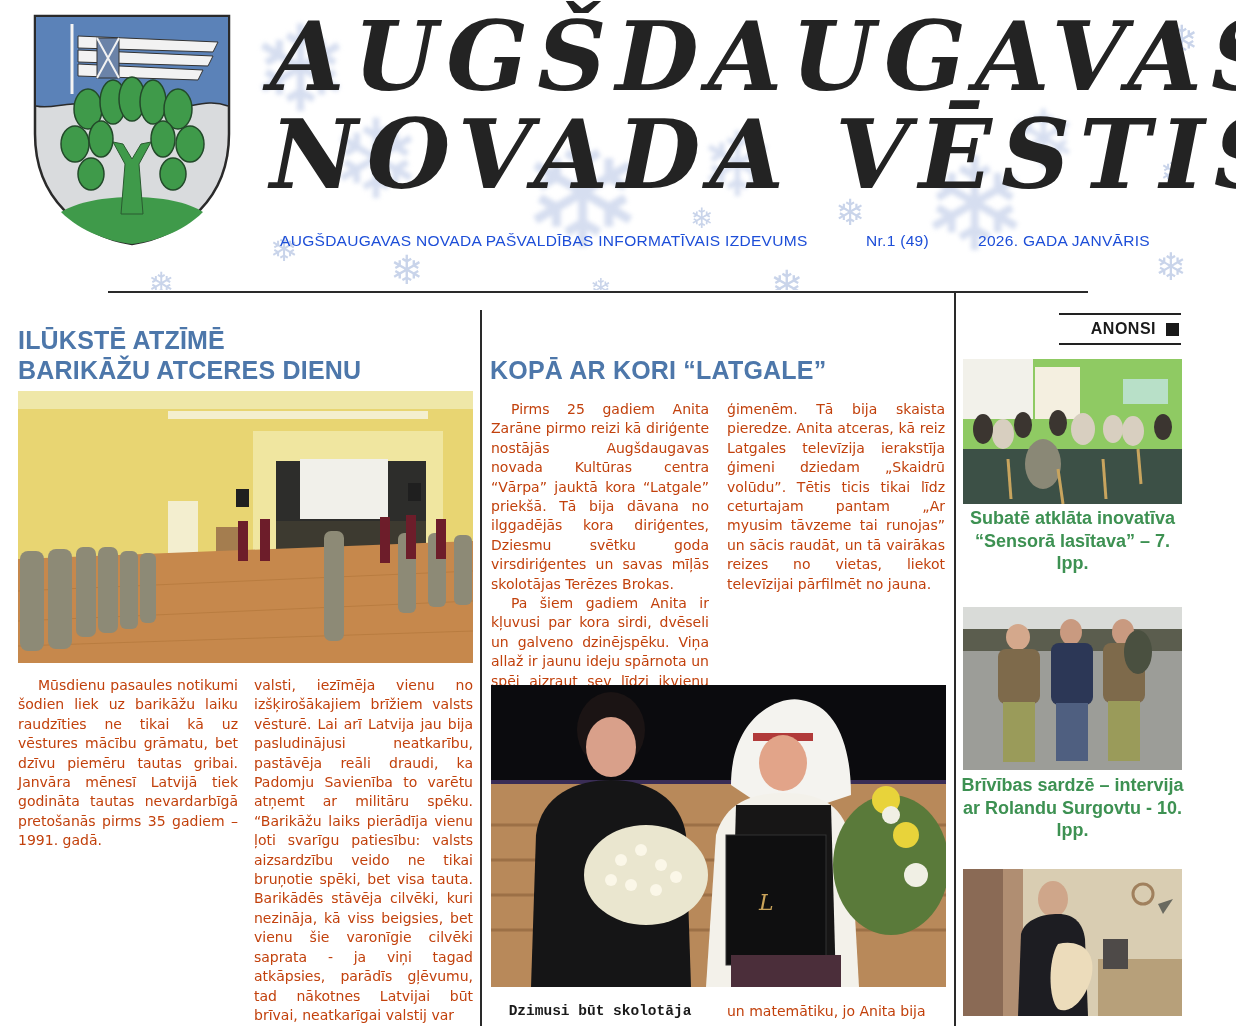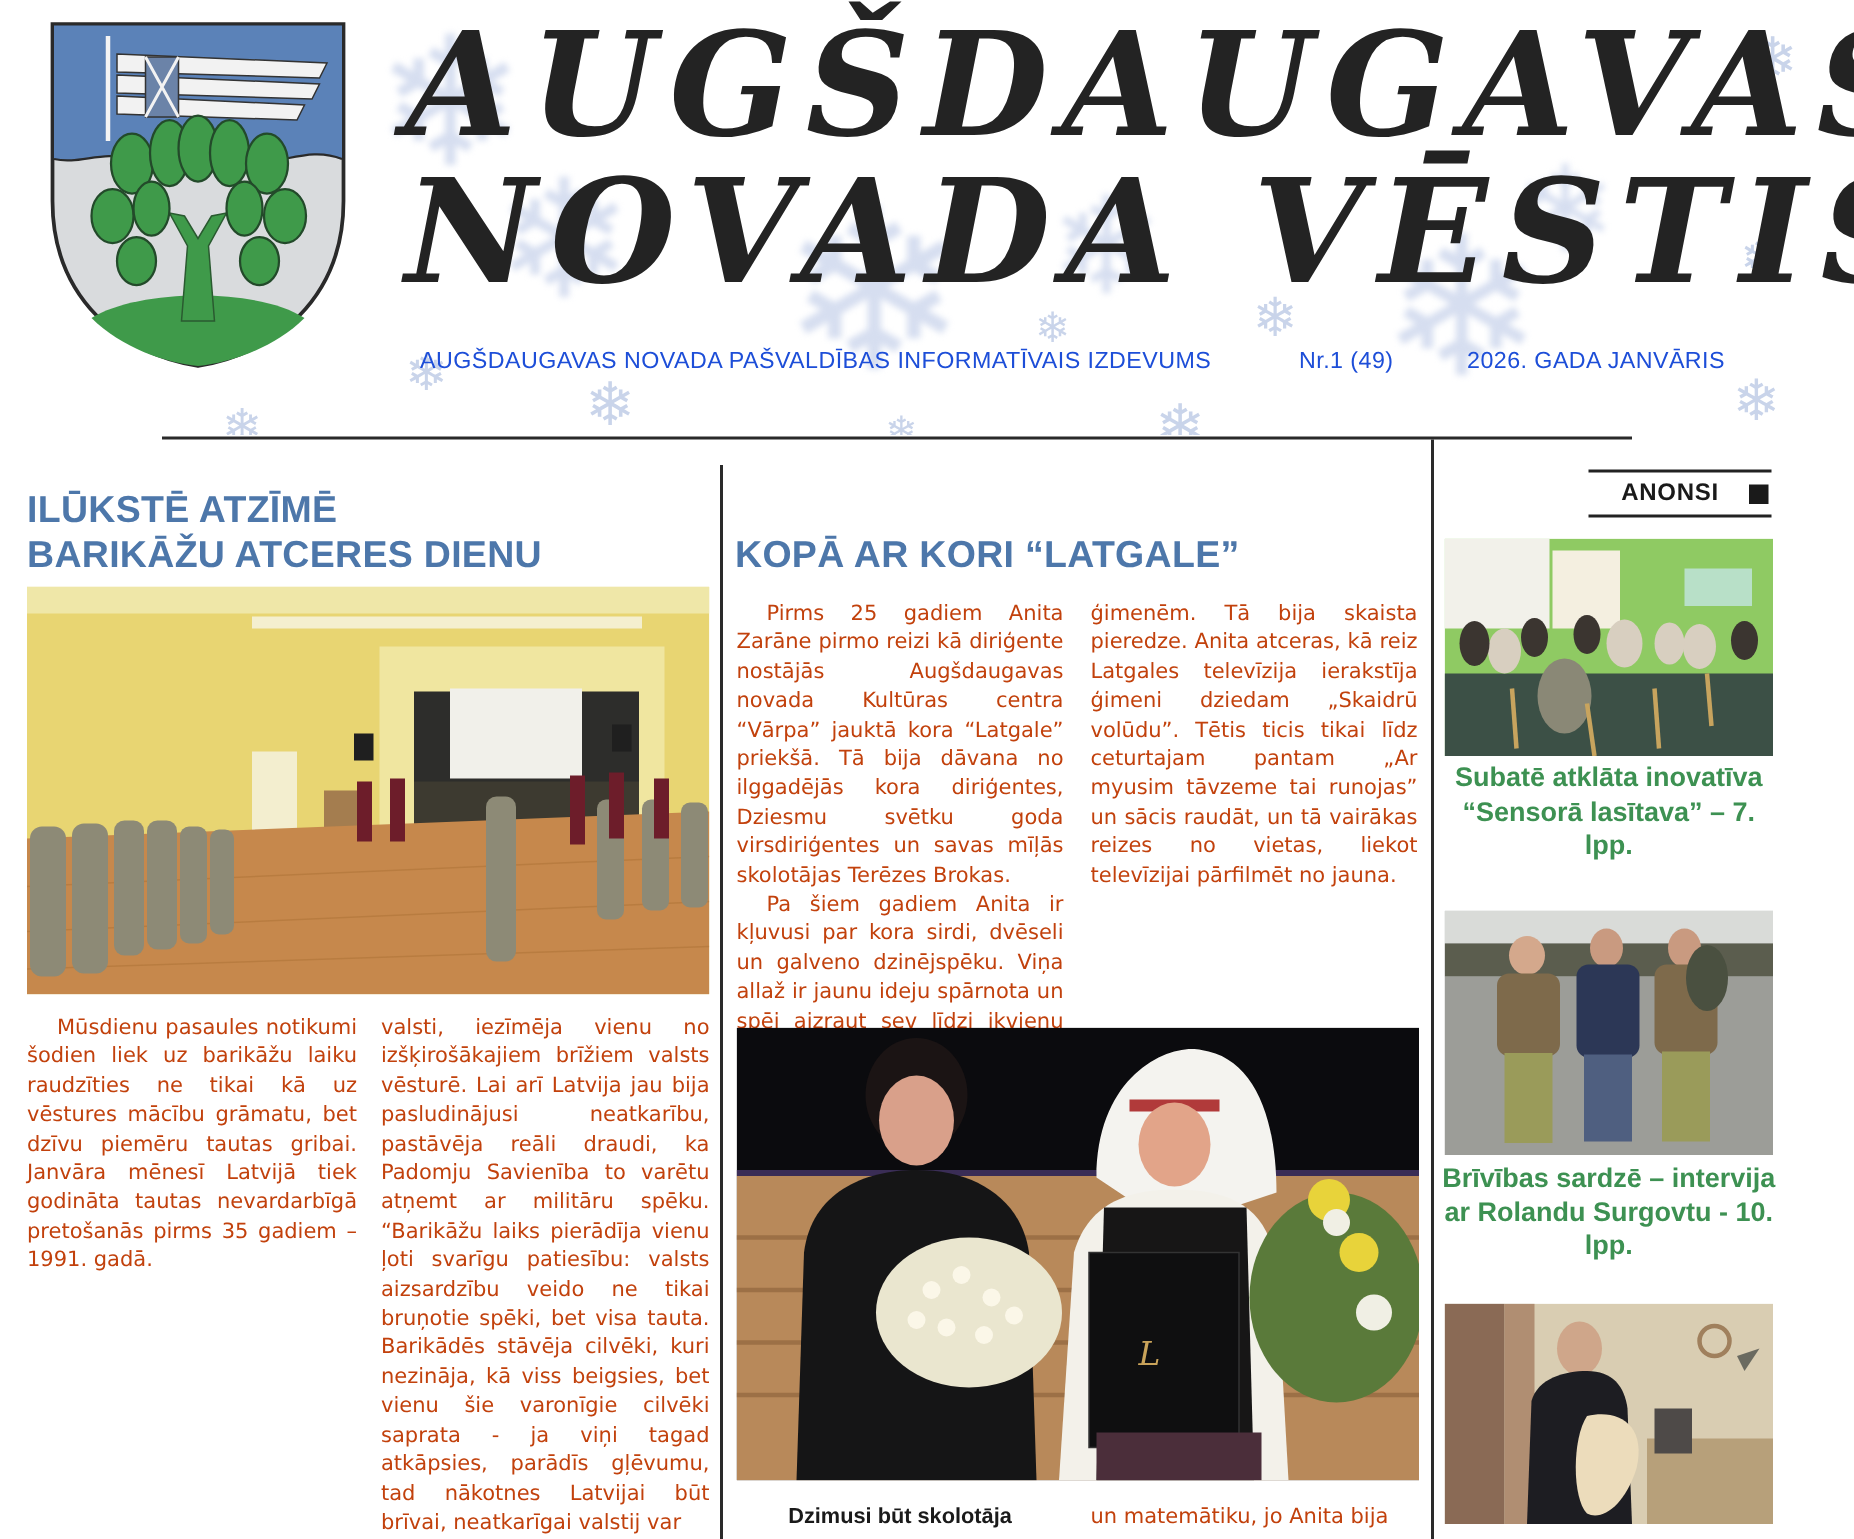--- a/index.html
+++ b/index.html
@@ -33,24 +33,24 @@
   .p1 { left: 18px; top: 391px; width: 455px; height: 272px; }
   .p2 { left: 491px; top: 685px; width: 455px; height: 302px; }
 
   .col { position: absolute; font-family: "DejaVu Sans", sans-serif; font-size: 14px; line-height: 19.4px; text-align: justify; color: #c2410c; hyphens: none; }
   .col p { text-indent: 20px; }
   .col1a { left: 18px; top: 676px; width: 220px; }
   .col1b { left: 254px; top: 676px; width: 219px; }
   .col2a { left: 491px; top: 400px; width: 218px; }
   .col2b { left: 727px; top: 400px; width: 218px; }
   .col2c { left: 727px; top: 1002px; width: 218px; }
-  .subhead { position: absolute; left: 491px; top: 1003px; width: 218px; text-align: center; font-family: Liberation Sans, sans-serif; font-weight: bold; font-size: 14.5px; color: #1a1a1a; }
+  .subhead { position: absolute; left: 491px; top: 1003px; width: 218px; text-align: center; font-family: Liberation Mono, monospace; font-weight: bold; font-size: 14.5px; color: #1a1a1a; }
 
   
-  .anonsi { position: absolute; left: 1059px; top: 313px; width: 122px; height: 32px; border-top: 2px solid #222; border-bottom: 2px solid #222; display: flex; align-items: center; justify-content: flex-end; gap: 20px; padding-right: 2px; }
+  .anonsi { position: absolute; left: 1059px; top: 313px; width: 122px; height: 32px; border-top: 2px solid #222; border-bottom: 2px solid #222; display: flex; align-items: center; justify-content: flex-end; gap: 10px; padding-right: 2px; }
   .anonsi span.lbl { font-family: "Liberation Sans", sans-serif; font-weight: bold; font-size: 16px; letter-spacing: 0.5px; color: #1a1a1a; }
   .anonsi .sq { width: 13px; height: 13px; background: #1a1a1a; }
   .sp { left: 963px; width: 219px; }
   .sp1 { top: 359px; height: 145px; }
   .sp2 { top: 607px; height: 163px; }
   .sp3 { top: 869px; height: 147px; }
   .side-cap { position: absolute; left: 960px; width: 225px; text-align: center; font-family: "Liberation Sans", sans-serif; font-weight: bold; color: #3d9152; font-size: 18px; line-height: 22.5px; }
   .cap1 { top: 507px; }
   .cap2 { top: 774px; }
   .cap3 { top: 1019px; height: 7px; overflow: hidden; line-height: 22px; }

